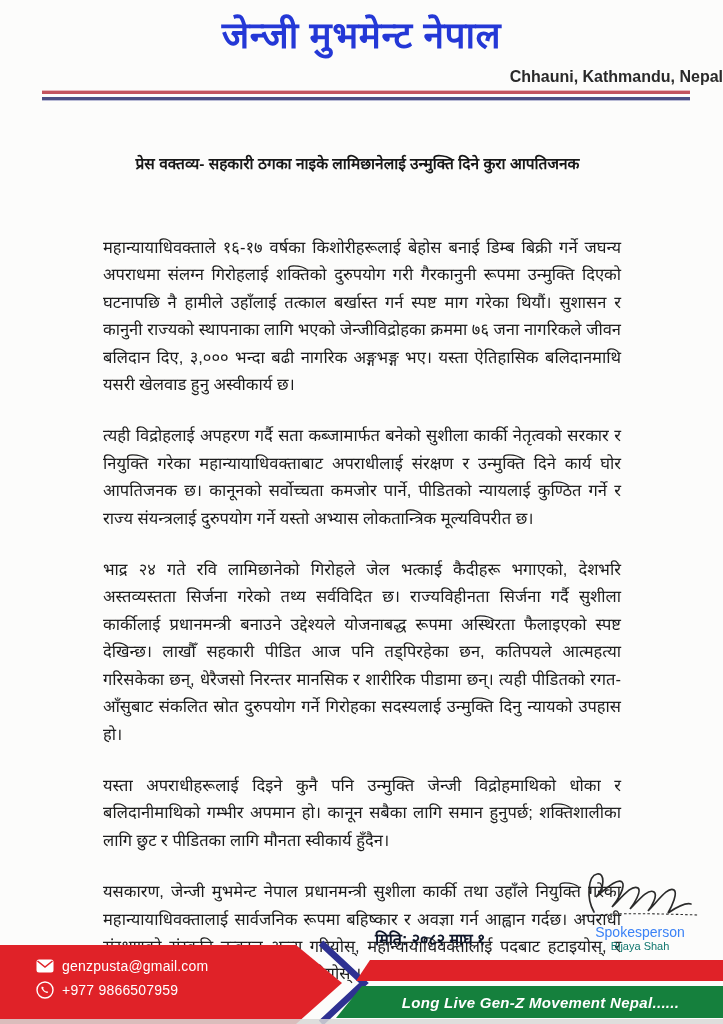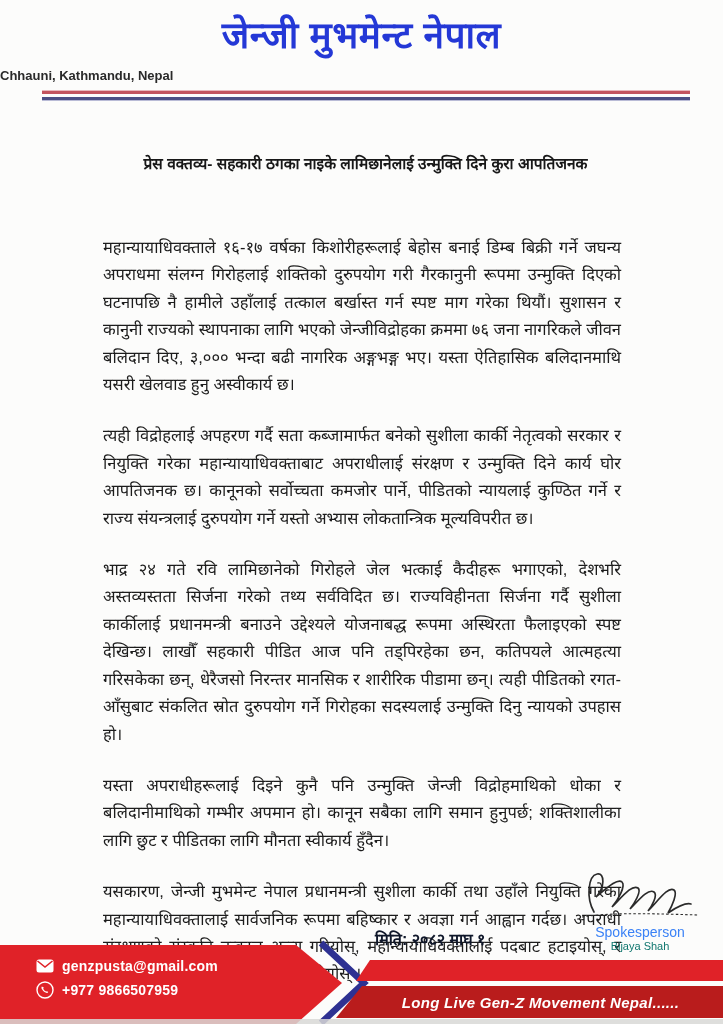--- a/index.html
+++ b/index.html
@@ -17,29 +17,29 @@
   
   .org-name{
     position:absolute;top:8px;left:0;width:723px;
     text-align:center;
     font-size:37px;font-weight:800;
     color:#2438d6;
     letter-spacing:0.5px;
   }
   .org-address{
     position:absolute;top:68px;left:0;width:723px;
-    text-align:left;
-    font-size:13px;font-weight:700;color:#2a2a2a;
+    text-align:right;
+    font-size:16px;font-weight:700;color:#2a2a2a;
   }
   .rule{position:absolute;left:42px;width:648px;height:2.5px;}
   .rule-red{top:91px;background:#c2545e;box-shadow:0 -1px 0 #e8b8bc;}
   .rule-navy{top:97px;background:#4b4f84;box-shadow:0 1px 0 #b9bbd6;}
   
   .doc-title{
-    position:absolute;top:152px;left:84px;width:563px;
+    position:absolute;top:152px;left:76px;width:563px;
     text-align:center;
     font-size:15.5px;font-weight:700;color:#181818;
   }
   .doc-body{
     position:absolute;top:196px;left:103px;width:518px;
     color:#1c1c1c;
     margin-top:38px;
   }
   .doc-body p{
     margin:0 0 24px 0;
@@ -63,33 +63,33 @@
   .banner-left{
     position:absolute;left:0;top:945px;width:342px;height:79px;
     background:#e02228;
     clip-path:polygon(0 0,296px 0,100% 48%,296px 100%,0 100%);
   }
   .contact-list{
     position:absolute;left:36px;top:955px;
     display:flex;flex-direction:column;gap:3px;
   }
   .contact-row{display:flex;align-items:center;gap:8px;height:21px;}
-  .contact-text{color:#ffffff;font-size:14px;font-weight:700;letter-spacing:0.2px;}
+  .contact-text{color:#ffffff;font-size:14px;font-weight:400;letter-spacing:0.2px;}
   .cicon{width:18px;height:18px;flex:0 0 18px;display:flex;align-items:center;justify-content:center;}
   .chevron{
     position:absolute;left:316px;top:939px;
   }
   .stripe-red{
     position:absolute;left:354px;top:960px;width:369px;height:21px;
     background:#e02228;
     clip-path:polygon(16px 0,100% 0,100% 100%,2px 100%);
   }
   .stripe-blue{
     position:absolute;left:332px;top:986px;width:391px;height:32px;
-    background:#b91c1c;
+    background:#15803d;
     clip-path:polygon(30px 0,100% 0,100% 100%,4px 100%);
     display:flex;align-items:center;justify-content:center;
   }
   .slogan{
     color:#ffffff;font-size:15px;font-weight:700;font-style:italic;
     padding-left:26px;letter-spacing:0.3px;
   }
   .photo-edge{
     position:absolute;left:0;top:1019px;width:723px;height:5px;
     background:#d8d8d6;opacity:.85;

